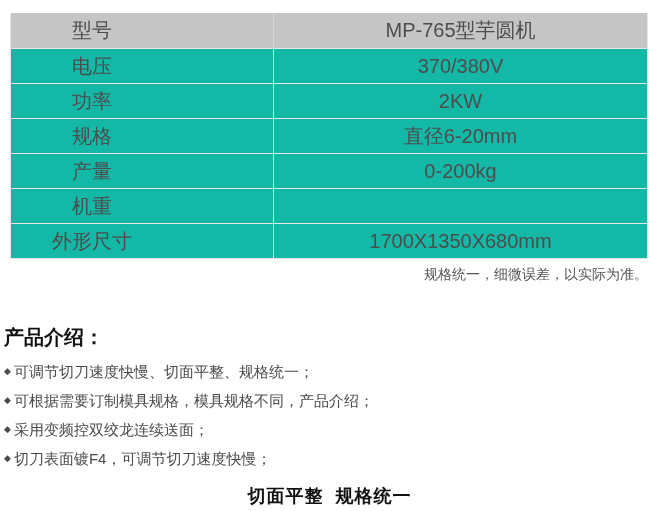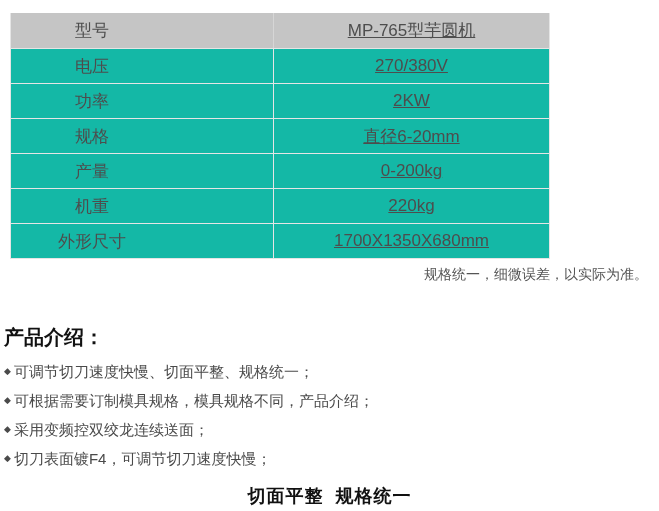--- a/index.html
+++ b/index.html
@@ -22,25 +22,25 @@
     height: 511px;
     background: #ffffff;
     overflow: hidden;
   }
 
   
   .spec-table {
     position: absolute;
     left: 10px;
     top: 13px;
-    width: 540px;
+    width: 638px;
     border-left: 1px solid var(--border);
     border-right: 1px solid var(--border);
     border-bottom: 1px solid var(--border);
-    font-size: 17px;
+    font-size: 20px;
     color: var(--table-text);
   }
   .spec-row {
     display: flex;
     height: 35px;
     background: #14b8a6;
   }
   .spec-row + .spec-row { border-top: 1px solid var(--border); }
   .spec-row.header {
     background: var(--header-bg);
@@ -50,21 +50,21 @@
     display: flex;
     align-items: center;
     justify-content: center;
   }
   .cell.label {
     width: 263px;
     padding-right: 100px; 
     border-right: 1px solid var(--border);
   }
   .spec-row.header .cell.label { border-right: 1px solid var(--header-divider); }
-  .cell.value { flex: 1; text-decoration: underline; }
+  .cell.value { flex: 1; }
 
   
   .note {
     position: absolute;
     top: 266px;
     right: 11px;
     font-size: 14px;
     color: var(--note-text);
     text-align: right;
   }
@@ -117,37 +117,36 @@
 
 <div class="page">
 
   <div class="spec-table">
     <div class="spec-row header">
       <div class="cell label">型号</div>
       <div class="cell value">MP-765型芋圆机</div>
     </div>
     <div class="spec-row">
       <div class="cell label">电压</div>
-      <div class="cell value">270/380V</div>
+      <div class="cell value">370/380V</div>
     </div>
     <div class="spec-row">
       <div class="cell label">功率</div>
       <div class="cell value">2KW</div>
     </div>
     <div class="spec-row">
       <div class="cell label">规格</div>
       <div class="cell value">直径6-20mm</div>
     </div>
     <div class="spec-row">
       <div class="cell label">产量</div>
       <div class="cell value">0-200kg</div>
     </div>
     <div class="spec-row">
       <div class="cell label">机重</div>
-      <div class="cell value">220kg</div>
     </div>
     <div class="spec-row">
       <div class="cell label">外形尺寸</div>
       <div class="cell value">1700X1350X680mm</div>
     </div>
   </div>
 
   <div class="note">规格统一，细微误差，以实际为准。</div>
 
   <div class="intro">

